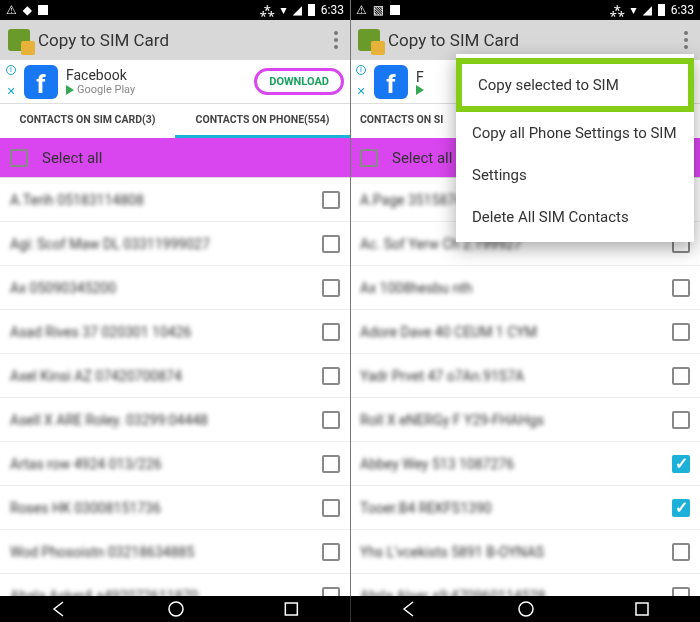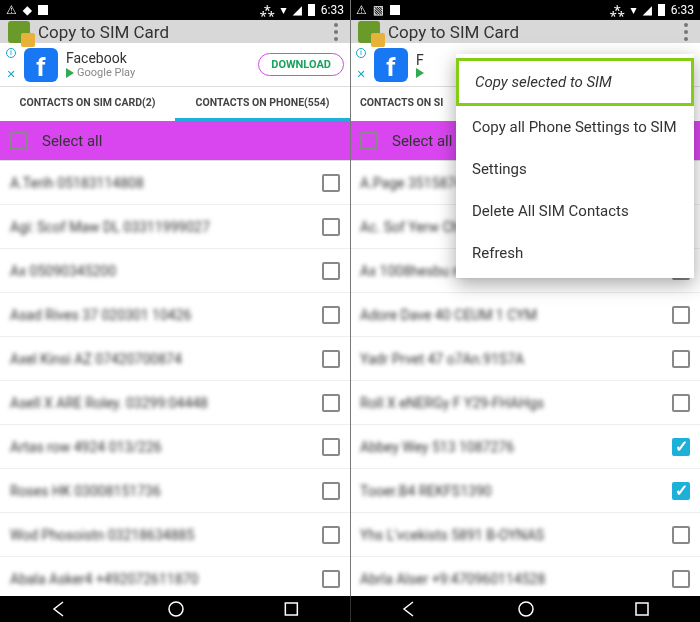--- a/index.html
+++ b/index.html
@@ -17,21 +17,21 @@
   
   .status-bar {
     height: 20px; background: #000; color: #fff;
     display: flex; align-items: center; padding: 0 6px;
     font-size: 12px; justify-content: space-between;
   }
   .status-left, .status-right { display: flex; align-items: center; gap: 6px; }
   .status-left span, .status-right span { display:inline-block; }
   
   .app-bar {
-    height: 23px; background: #d8d8d8; display: flex; align-items: center;
+    height: 40px; background: #d8d8d8; display: flex; align-items: center;
     padding: 0 8px; justify-content: space-between;
   }
   .app-bar-left { display:flex; align-items:center; gap:8px; }
   .app-icon { width:22px; height:22px; background:#6a9a2a; border-radius:3px; position:relative; }
   .app-icon::after{content:""; position:absolute; right:-5px; bottom:-4px; width:14px;height:14px;background:#e8b13a;border-radius:2px;}
   .app-title { font-size:17px; color:#333; }
   .dots { display:flex; flex-direction:column; gap:3px; padding:4px;}
   .dots span{ width:4px;height:4px;background:#777;border-radius:50%;}
   
   .ad-row {
@@ -39,21 +39,21 @@
     padding: 4px 6px; gap:8px; border-bottom:1px solid #ddd;
   }
   .ad-badge { width:10px; display:flex; flex-direction:column; align-items:center; gap:10px;}
   .ad-i{ width:10px;height:10px;border:1px solid #19a4c4;border-radius:50%;color:#19a4c4;font-size:8px;line-height:8px;text-align:center;}
   .ad-x{ color:#19a4c4; font-size:11px;}
   .fb-icon{ width:34px;height:34px;background:#1877f2;border-radius:6px;display:flex;align-items:flex-end;justify-content:center;color:#fff;font-weight:bold;font-size:26px;line-height:30px;}
   .ad-text{ display:flex;flex-direction:column;flex:1;overflow:hidden;}
   .ad-title{font-size:14px;color:#333;}
   .ad-sub{display:flex;align-items:center;gap:3px;font-size:11px;color:#888;}
   .play-tri{width:0;height:0;border-top:5px solid transparent;border-bottom:5px solid transparent;border-left:8px solid #34a853;}
-  .dl-btn{border:1px solid #d946ef;color:#1aa260;border-radius:14px;padding:4px 12px;font-size:11px;font-weight:bold;background:#fff;}
+  .dl-btn{border:3px solid #d946ef;color:#1aa260;border-radius:14px;padding:4px 12px;font-size:11px;font-weight:bold;background:#fff;}
   
   .tabs{display:flex;height:34px;background:#fff;}
   .tab{flex:1;display:flex;align-items:center;justify-content:center;font-size:10.5px;font-weight:bold;color:#444;border-bottom:3px solid transparent;}
   .tab.active{border-bottom-color:#1db0d8;}
   
   .select-all{display:flex;align-items:center;height:40px;padding:0 10px;border-bottom:1px solid #ddd;background:#d946ef;}
   .chk{width:18px;height:18px;border:2px solid #888;border-radius:2px;margin-right:14px;flex-shrink:0;}
   .chk.checked{border-color:#1db0d8;background:#1db0d8;position:relative;}
   .chk.checked::after{content:"✓";color:#fff;position:absolute;top:-3px;left:1px;font-size:16px;font-weight:bold;}
   .sa-label{font-size:15px;color:#333;}
@@ -64,21 +64,21 @@
   .row .chk{margin-right:0;margin-left:10px;}
   
   .popup{
     position:absolute; top:54px; right:6px; width:238px;
     background:#fff; box-shadow:0 6px 18px rgba(0,0,0,0.35);
     z-index:100; padding:4px 0;
   }
   .popup-item{
     padding:12px 16px; font-size:15px; color:#333;
   }
-  .popup-item.hl{ border:3px solid #84cc16;font-style:italic; }
+  .popup-item.hl{ border:6px solid #84cc16; }
   
   .navbar{position:absolute;left:0;bottom:0;width:700px;height:26px;background:#000;display:flex;}
   .nav-half{width:350px;display:flex;align-items:center;justify-content:space-around;}
   .nav-ico{color:#fff;}
   .nb-divider{width:1px;background:#333;}
 </style>
 </head>
 <body>
 
 <div class="screens">
@@ -121,21 +121,21 @@
         <div class="ad-title">Facebook</div>
         <div class="ad-sub">
           <div class="play-tri"></div>
           <span>Google Play</span>
         </div>
       </div>
       <div class="dl-btn">DOWNLOAD</div>
     </div>
 
     <div class="tabs">
-      <div class="tab">CONTACTS ON SIM CARD(2)</div>
+      <div class="tab">CONTACTS ON SIM CARD(3)</div>
       <div class="tab active">CONTACTS ON PHONE(554)</div>
     </div>
 
     <div class="select-all">
       <div class="chk"></div>
       <div class="sa-label">Select all</div>
     </div>
 
     <div class="list" id="list-left">
         <div class="row">
@@ -273,21 +273,20 @@
           <div class="txt">Abrla Alser  +9:470960114528</div>
           <div class="chk"></div>
         </div>
       </div>
 
     <div class="popup" id="popup">
         <div class="popup-item hl">Copy selected to SIM</div>
         <div class="popup-item">Copy all Phone Settings to SIM</div>
         <div class="popup-item">Settings</div>
         <div class="popup-item">Delete All SIM Contacts</div>
-        <div class="popup-item">Refresh</div>
       </div>
   </div>
 
   <div class="divider-v"></div>
 </div>
 
 <div class="navbar">
   <div class="nav-half">
     <svg class="nav-ico" width="18" height="18" viewBox="0 0 18 18">
         <path d="M13 2 L4 9 L13 16" fill="none" stroke="#fff" stroke-width="1.5"></path>

